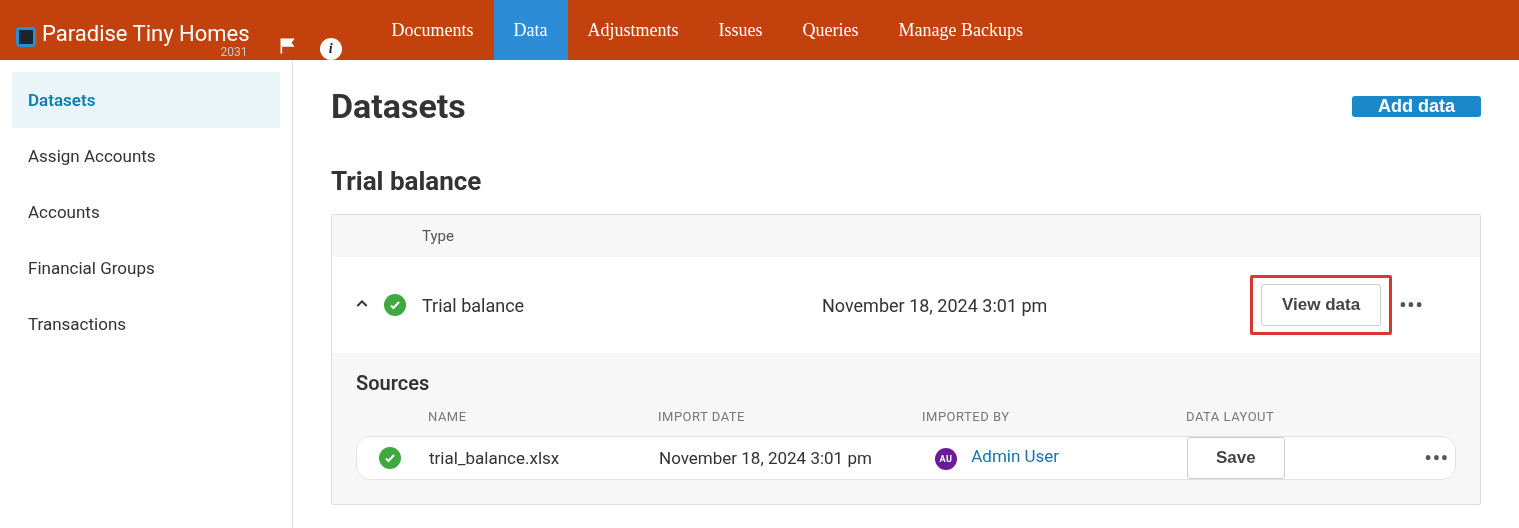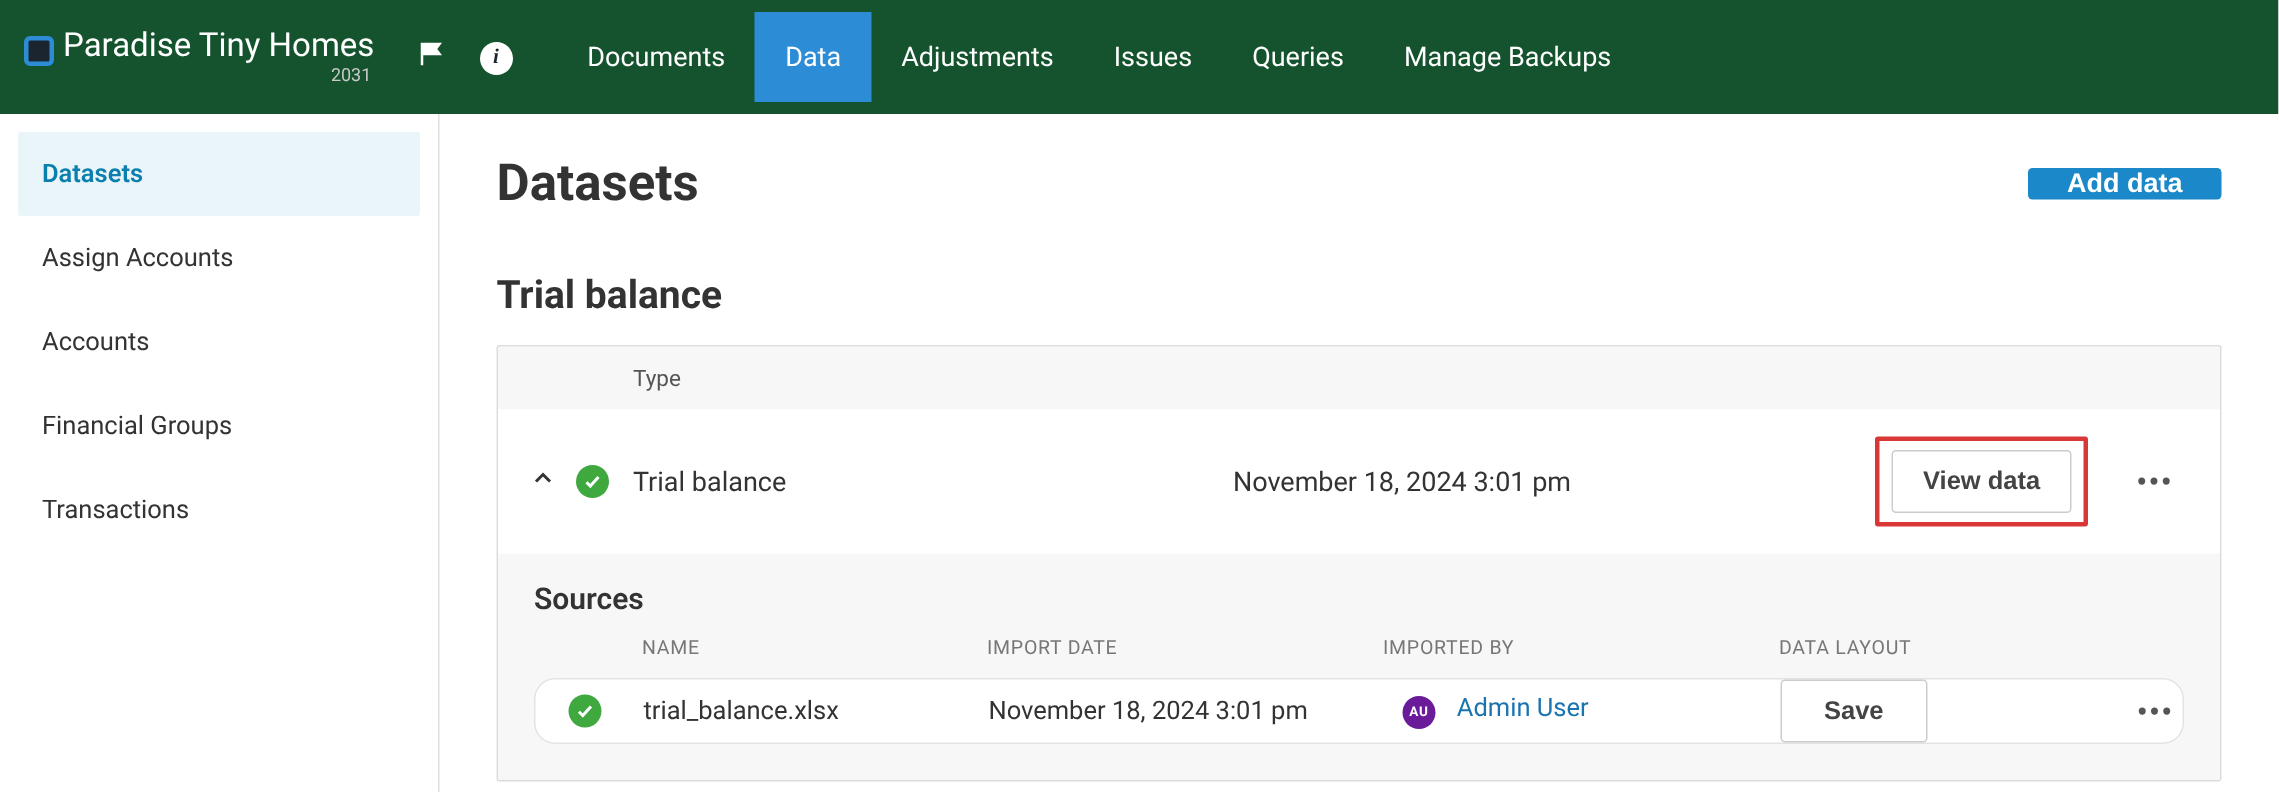--- a/index.html
+++ b/index.html
@@ -7,23 +7,23 @@
       font-family: -apple-system, BlinkMacSystemFont, "Segoe UI", Roboto, "Helvetica Neue", Arial, sans-serif;
       background: #ffffff;
       color: #333;
       width: 1519px;
       height: 528px;
       overflow: hidden;
     }
     
     .topbar {
       display: flex;
-      align-items: center;
-      background: #14532d;
-      height: 76px;
+      align-items: flex-end;
+      background: #c2410c;
+      height: 60px;
       color: #ffffff;
       padding-left: 10px;
     }
     .app-badge {
       display: flex;
       align-items: flex-start;
       gap: 6px;
       padding: 0 6px;
     }
     .app-logo {
@@ -67,20 +67,21 @@
       font-weight: 700;
       font-size: 14px;
       font-style: italic;
       font-family: Georgia, serif;
     }
     .nav {
       display: flex;
       align-items: stretch;
       height: 60px;
       margin-left: 30px;
+      font-family: Liberation Serif, serif;
     }
     .nav-item {
       display: flex;
       align-items: center;
       padding: 0 20px;
       font-size: 18px;
       color: #ffffff;
       cursor: pointer;
     }
     .nav-item.active {
@@ -150,21 +151,21 @@
       display: flex;
       align-items: center;
       background: #f7f7f7;
       padding: 12px 0;
       font-size: 15px;
       color: #555;
     }
     .col-toggle { width: 90px; }
     .col-type { width: 400px; }
     .col-date { flex: 1; }
-    .col-actions { width: 230px; display:flex; align-items:center; justify-content:flex-start; gap:32px; }
+    .col-actions { width: 230px; display:flex; align-items:center; justify-content:flex-start; gap:7px; }
     .dataset-row {
       display: flex;
       align-items: center;
       padding: 18px 0;
       font-size: 18px;
       color: #333;
       background: #fff;
     }
     .caret-wrap {
       display: flex;

